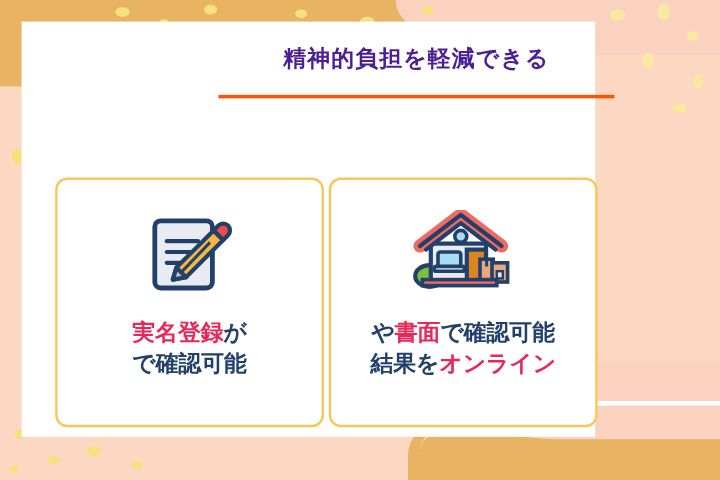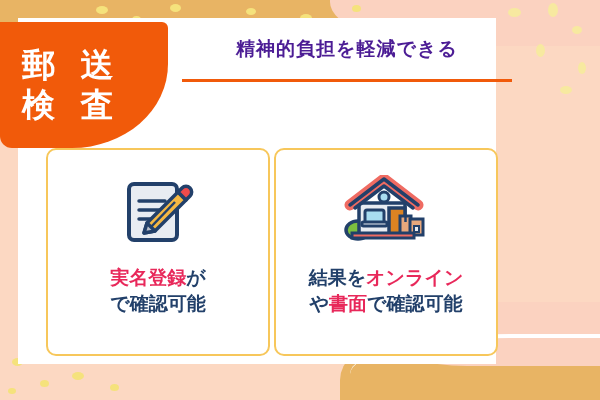--- a/index.html
+++ b/index.html
@@ -194,24 +194,20 @@
   <div class="dot" style="left:40px;  top:380px; width:9px;  height:7px;"></div>
   <div class="dot" style="left:8px;   top:388px; width:8px;  height:6px;"></div>
   <div class="dot" style="left:72px;  top:372px; width:12px; height:8px;"></div>
   <div class="dot" style="left:110px; top:384px; width:9px;  height:7px;"></div>
 
   <div class="panel"></div>
 
   <div class="heading">精神的負担を軽減できる</div>
   <div class="heading-rule"></div>
 
-  <div class="badge">
-    <div class="badge-line">郵 送</div>
-    <div class="badge-line">検 査</div>
-  </div>
 
   <div class="cards">
 
     <div class="card">
       <div class="card-icon">
         <svg width="76" height="72" viewBox="0 0 76 72" xmlns="http://www.w3.org/2000/svg">
           <rect x="9" y="8" width="48" height="56" rx="5" fill="#E8ECF2" stroke="#22406A" stroke-width="4"></rect>
           <line x1="19" y1="25" x2="45" y2="25" stroke="#22406A" stroke-width="3.5" stroke-linecap="round"></line>
           <line x1="19" y1="34" x2="42" y2="34" stroke="#22406A" stroke-width="3.5" stroke-linecap="round"></line>
           <line x1="19" y1="43" x2="33" y2="43" stroke="#22406A" stroke-width="3.5" stroke-linecap="round"></line>
@@ -255,22 +251,22 @@
           <rect x="58" y="41" width="11" height="19" fill="#E8A87C" stroke="#22406A" stroke-width="3"></rect>
           <line x1="63.5" y1="41" x2="63.5" y2="47" stroke="#22406A" stroke-width="2.5"></line>
           <rect x="68" y="44" width="13" height="16" fill="#E8A87C" stroke="#22406A" stroke-width="3"></rect>
           <rect x="72" y="51" width="5" height="6" fill="#E8ECF2" stroke="#22406A" stroke-width="2"></rect>
 
           <rect x="10" y="58" width="62" height="5" fill="#EF6B62" stroke="#22406A" stroke-width="3"></rect>
         </svg>
       </div>
       <div class="card-text">
         <div>
+          <span>や</span><span class="hl">書面</span><span>で確認可能</span>
+        </div>
+        <div>
           <span>結果を</span><span class="hl">オンライン</span>
-        </div>
-        <div>
-          <span>や</span><span class="hl">書面</span><span>で確認可能</span>
         </div>
       </div>
     </div>
 
   </div>
 </div>
 
 </body></html>

